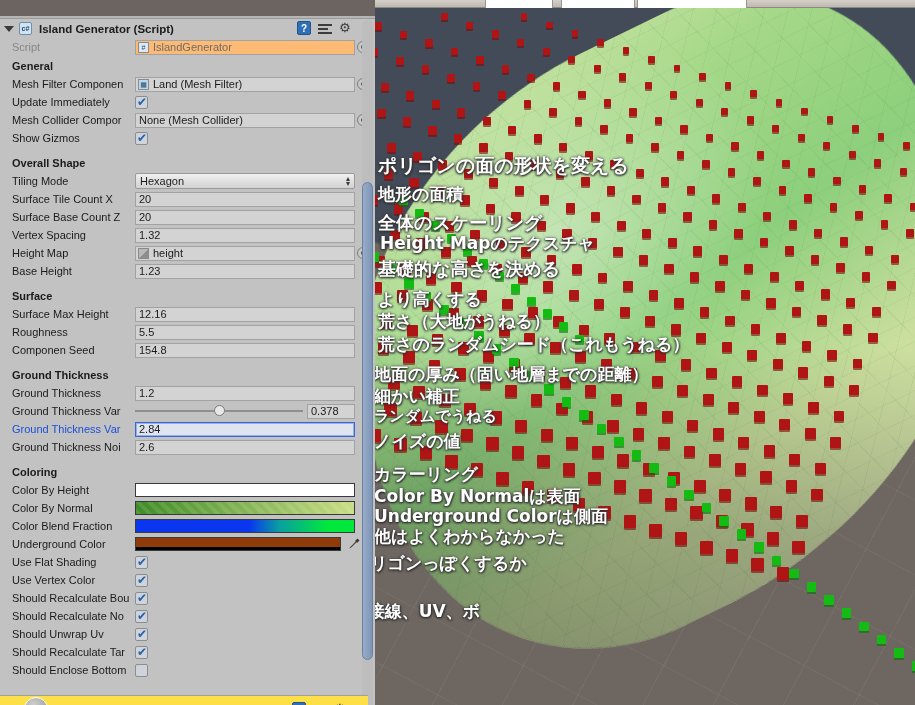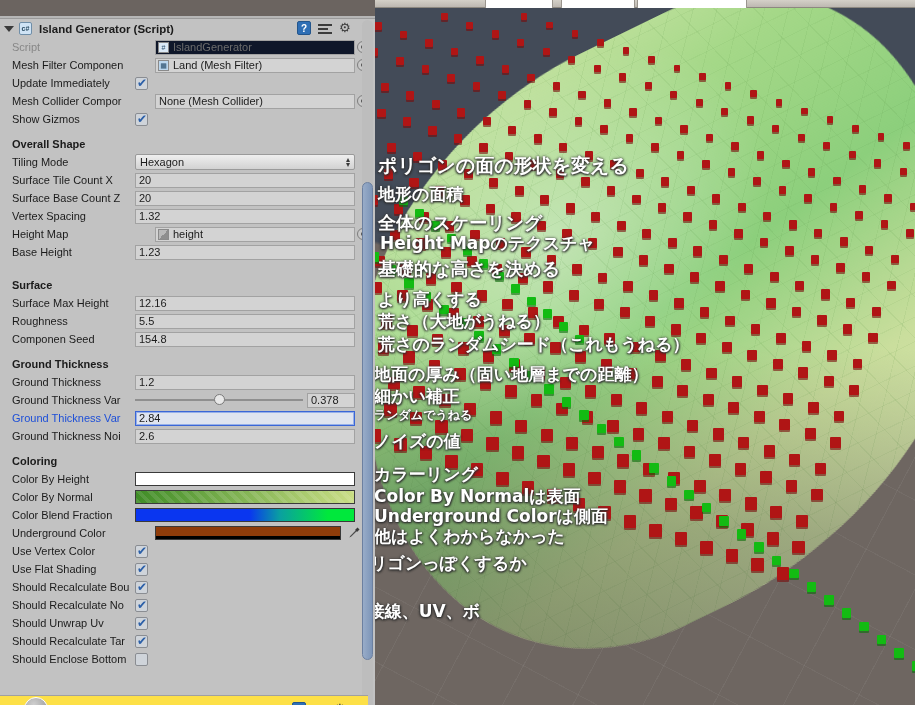--- a/index.html
+++ b/index.html
@@ -120,37 +120,37 @@
   .row .lbl.blue { color: #1d4fd8; }
   .section { padding-left: 12px; font-weight: bold; font-size: 11px; height: 19px; line-height: 21px; }
 
   .field {
     flex: 1; height: 15px; margin-right: 20px;
     background: #d3d3d3; border: 1px solid #a2a2a2;
     font-size: 11px; line-height: 13px; padding-left: 3px;
     color: #1b1b1b; white-space: nowrap; overflow: hidden;
   }
   .field.focused { background: #dfe4ef; border: 1px solid #3a66d6; box-shadow: inset 0 0 0 1px #97b0e8; }
-  .field.readonly { background: #0f172a; color: #6c6c6c; }
+  .field.readonly { background: #fdba74; color: #6c6c6c; }
   .field.withobj { display: flex; align-items: center; gap: 4px; padding-left: 2px; }
   .objdot {
     width: 11px; height: 11px; flex: none; border: 1px solid #8a8a8a; background: #bcd7ee;
     font-size: 7px; line-height: 9px; text-align: center; color: #2a4f6d;
   }
   .objdot.tex { background: linear-gradient(135deg,#b9b9b9 50%, #8e8e8e 50%); }
   .objdot.script { background: #dbe9f6; color: #2a4f6d; }
   .picker {
     position: absolute; right: 6px; width: 12px; height: 12px;
     border-radius: 50%; border: 1px solid #7d7d7d; background: #c8c8c8;
   }
   .picker::after {
     content: ""; position: absolute; left: 3px; top: 3px; width: 4px; height: 4px;
     border-radius: 50%; background: #4a4a4a;
   }
-  .rowwrap { position: relative; gap: 20px; }
+  .rowwrap { position: relative; }
 
   .popup {
     flex: 1; height: 16px; margin-right: 20px; position: relative;
     background: linear-gradient(#efefef,#d2d2d2); border: 1px solid #9a9a9a; border-radius: 2px;
     font-size: 11px; line-height: 14px; padding-left: 4px;
   }
   .popup .arrows { position: absolute; right: 4px; top: 2px; font-size: 8px; line-height: 5px; color: #3a3a3a; }
 
   .cbox {
     width: 13px; height: 13px; background: #cfd4da;
@@ -605,21 +605,21 @@
       <div class="anno" style="left: 378px; top: 153px; font-size: 19px;">ポリゴンの面の形状を変える</div>
       <div class="anno" style="left: 378px; top: 183px; font-size: 17px;">地形の面積</div>
       <div class="anno" style="left: 378px; top: 211px; font-size: 18px;">全体のスケーリング</div>
       <div class="anno" style="left: 380px; top: 232px; font-size: 17px;">Height Mapのテクスチャ</div>
       <div class="anno" style="left: 378px; top: 257px; font-size: 18px;">基礎的な高さを決める</div>
       <div class="anno" style="left: 378px; top: 288px; font-size: 17px;">より高くする</div>
       <div class="anno" style="left: 378px; top: 310px; font-size: 17px;">荒さ（大地がうねる）</div>
       <div class="anno" style="left: 378px; top: 333px; font-size: 17px;">荒さのランダムシード（これもうねる）</div>
       <div class="anno" style="left: 374px; top: 363px; font-size: 17px;">地面の厚み（固い地層までの距離）</div>
       <div class="anno" style="left: 374px; top: 385px; font-size: 17px;">細かい補正</div>
-      <div class="anno" style="left: 374px; top: 407px; font-size: 12px;">ランダムでうねる</div>
+      <div class="anno" style="left: 374px; top: 407px; font-size: 15px;">ランダムでうねる</div>
       <div class="anno" style="left: 374px; top: 430px; font-size: 17px;">ノイズの値</div>
       <div class="anno" style="left: 374px; top: 463px; font-size: 17px;">カラーリング</div>
       <div class="anno" style="left: 374px; top: 485px; font-size: 17px;">Color By Normalは表面</div>
       <div class="anno" style="left: 374px; top: 505px; font-size: 17px;">Underground Colorは側面</div>
       <div class="anno" style="left: 374px; top: 525px; font-size: 17px;">他はよくわからなかった</div>
       <div class="anno" style="left: 163px; top: 552px; font-size: 17px;">地面を滑らかにするか、ポリゴンっぽくするか</div>
       <div class="anno" style="left: 163px; top: 600px; font-size: 17px;">頂点カラー、境界、法線、接線、UV、ボ</div>
       <div class="anno" style="left: 163px; top: 622px; font-size: 17px;">トム関連のオプション</div>
     </div>
 
@@ -643,20 +643,21 @@
 
     <div class="row rowwrap">
       <div class="lbl dim">Script</div>
       <div class="field readonly withobj">
         <span class="objdot script">#</span>
         <span>IslandGenerator</span>
       </div>
       <div class="picker" style="top:3px;"></div>
     </div>
 
+    <div class="section">General</div>
 
     <div class="row rowwrap">
       <div class="lbl">Mesh Filter Componen</div>
       <div class="field withobj">
         <span class="objdot">▦</span>
         <span>Land (Mesh Filter)</span>
       </div>
       <div class="picker" style="top:3px;"></div>
     </div>
 
@@ -704,21 +705,21 @@
         <span class="objdot tex"></span>
         <span>height</span>
       </div>
       <div class="picker" style="top:3px;"></div>
     </div>
     <div class="row">
       <div class="lbl">Base Height</div>
       <div class="field">1.23</div>
     </div>
 
-    <div class="section" style="margin-top:14px;">Surface</div>
+    <div class="section" style="margin-top:6px;">Surface</div>
     <div class="row">
       <div class="lbl">Surface Max Height</div>
       <div class="field">12.16</div>
     </div>
     <div class="row">
       <div class="lbl">Roughness</div>
       <div class="field">5.5</div>
     </div>
     <div class="row">
       <div class="lbl">Componen Seed</div>
@@ -765,25 +766,25 @@
       <div class="lbl">Underground Color</div>
       <div class="swatch withpick" id="sw-under" style="background: linear-gradient(rgb(143, 60, 10) 0%, rgb(143, 60, 10) 74%, rgb(0, 0, 0) 74%, rgb(0, 0, 0) 100%);"></div>
       <svg width="14" height="14" viewBox="0 0 14 14" style="position:absolute;right:14px;top:2px;">
         <path d="M10.5 1.5 L12.5 3.5 L10 6 L8 4 Z" fill="#3a3a3a"></path>
         <path d="M8.6 4.6 L9.4 5.4 L4 10.8 L2.4 11.6 L3.2 10 Z" fill="#4a4a4a"></path>
       </svg>
     </div>
 
     <div id="optional-rows">
         <div class="row">
+          <div class="lbl">Use Flat Shading</div>
+          <div class="cbox on"></div>
+        </div>
+        <div class="row">
           <div class="lbl">Use Vertex Color</div>
-          <div class="cbox on"></div>
-        </div>
-        <div class="row">
-          <div class="lbl">Use Flat Shading</div>
           <div class="cbox on"></div>
         </div>
         <div class="row">
           <div class="lbl">Should Recalculate Bou</div>
           <div class="cbox on"></div>
         </div>
         <div class="row">
           <div class="lbl">Should Recalculate No</div>
           <div class="cbox on"></div>
         </div>

